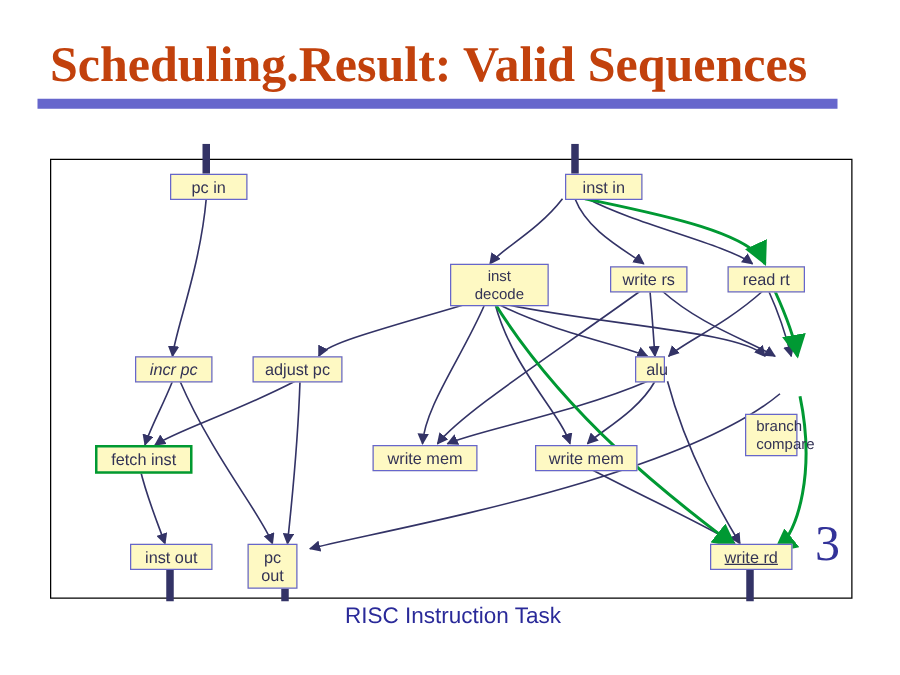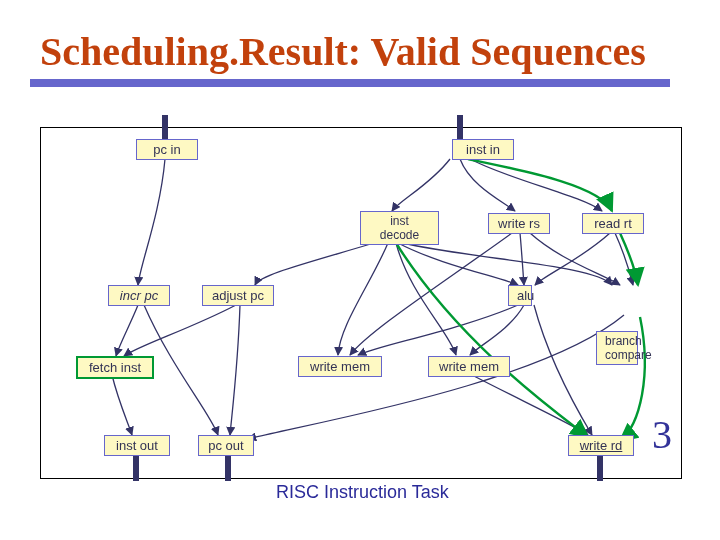--- a/index.html
+++ b/index.html
@@ -149,18 +149,18 @@
   <div class="node" style="left:162px; top:170px; width:72px;">adjust pc</div>
   <div class="node" style="left:468px; top:170px; width:24px; text-align:center;">alu</div>
   <div class="node ml" style="left:556px; top:168px; width:42px; white-space:pre;margin-top:48px;">branch
 compare</div>
 
   <div class="node hl" style="left:36px; top:241px; width:78px;">fetch inst</div>
   <div class="node" style="left:258px; top:241px; width:84px;">write mem</div>
   <div class="node" style="left:388px; top:241px; width:82px;">write mem</div>
 
   <div class="node" style="left:64px; top:320px; width:66px;">inst out</div>
-  <div class="node" style="left:158px; top:320px; width:56px;">pc out</div>
+  <div class="node" style="left:158px; top:320px; width:40px;">pc out</div>
   <div class="node" style="left:528px; top:320px; width:66px;text-decoration:underline;">write rd</div>
 
   <div class="big-label" style="left:236px; top:320px;">RISC Instruction Task</div>
   <div class="page-num" style="left:612px; top:296px;">3</div>
 </div>
 
 </body></html>

